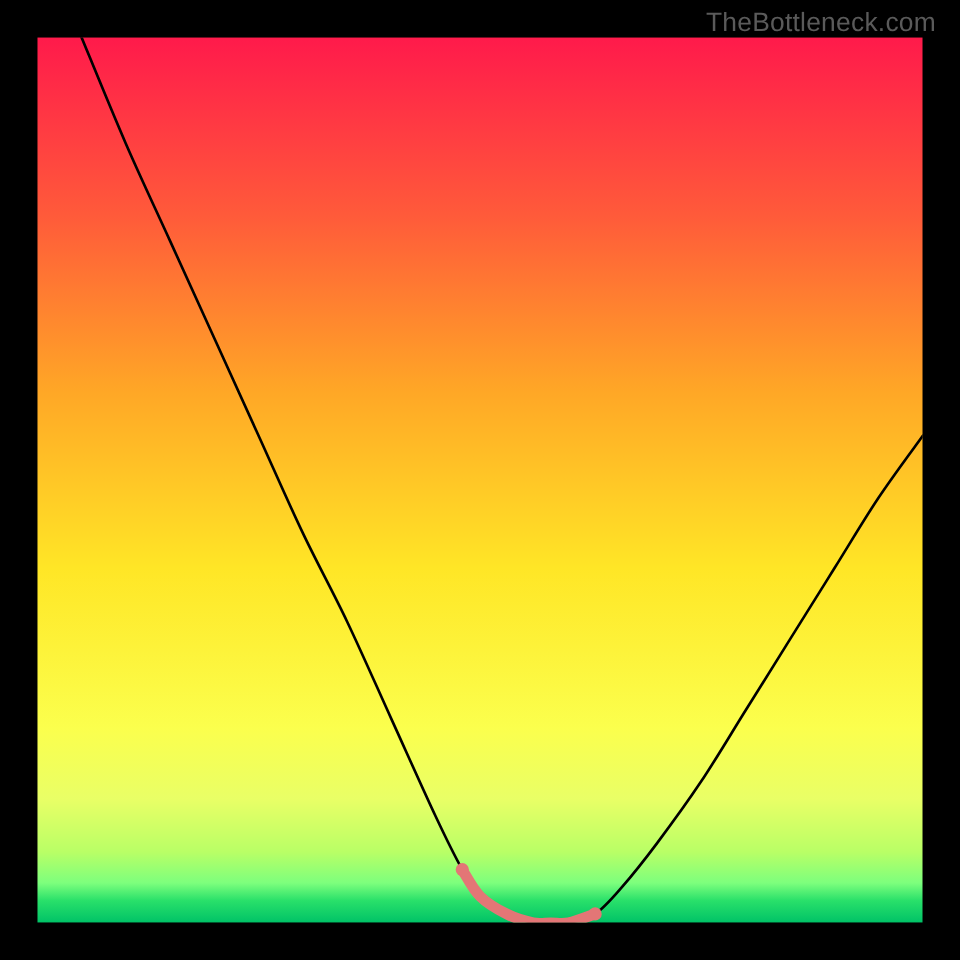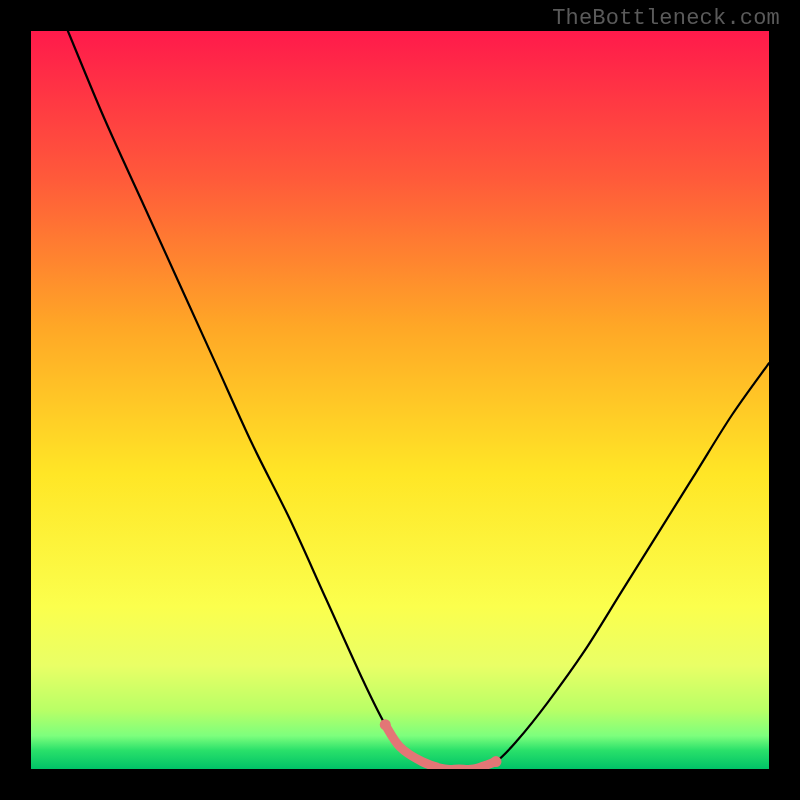--- a/index.html
+++ b/index.html
@@ -9,21 +9,20 @@
     height: 800px;
     background: #000000;
     font-family: Arial, Helvetica, sans-serif;
     overflow: hidden;
   }
   .canvas {
     position: relative;
     width: 800px;
     height: 684px;
     background: #000000;
-    font-family: Liberation Mono, monospace;
   }
   .plot-area {
     position: absolute;
     left: 31px;
     top: 31px;
     width: 738px;
     height: 738px;
     overflow: hidden;
   }
   .gradient {

